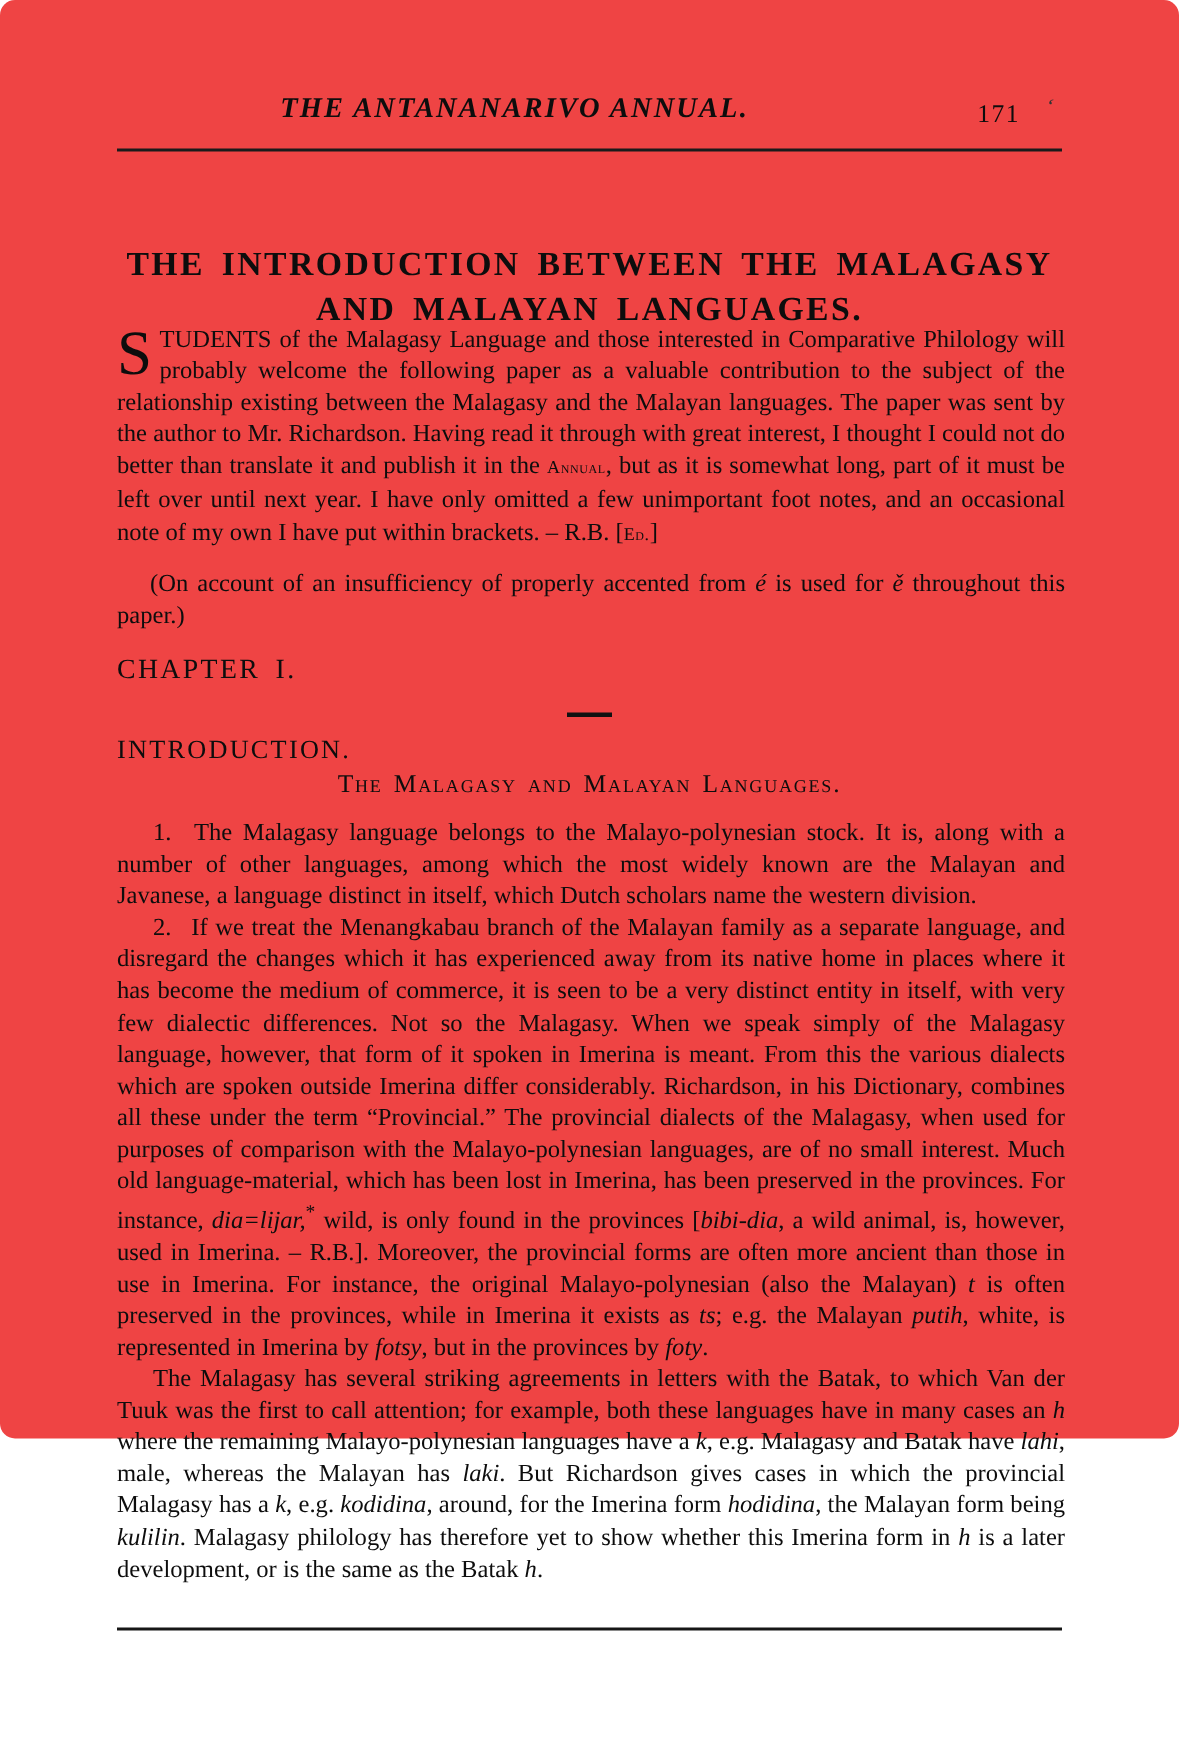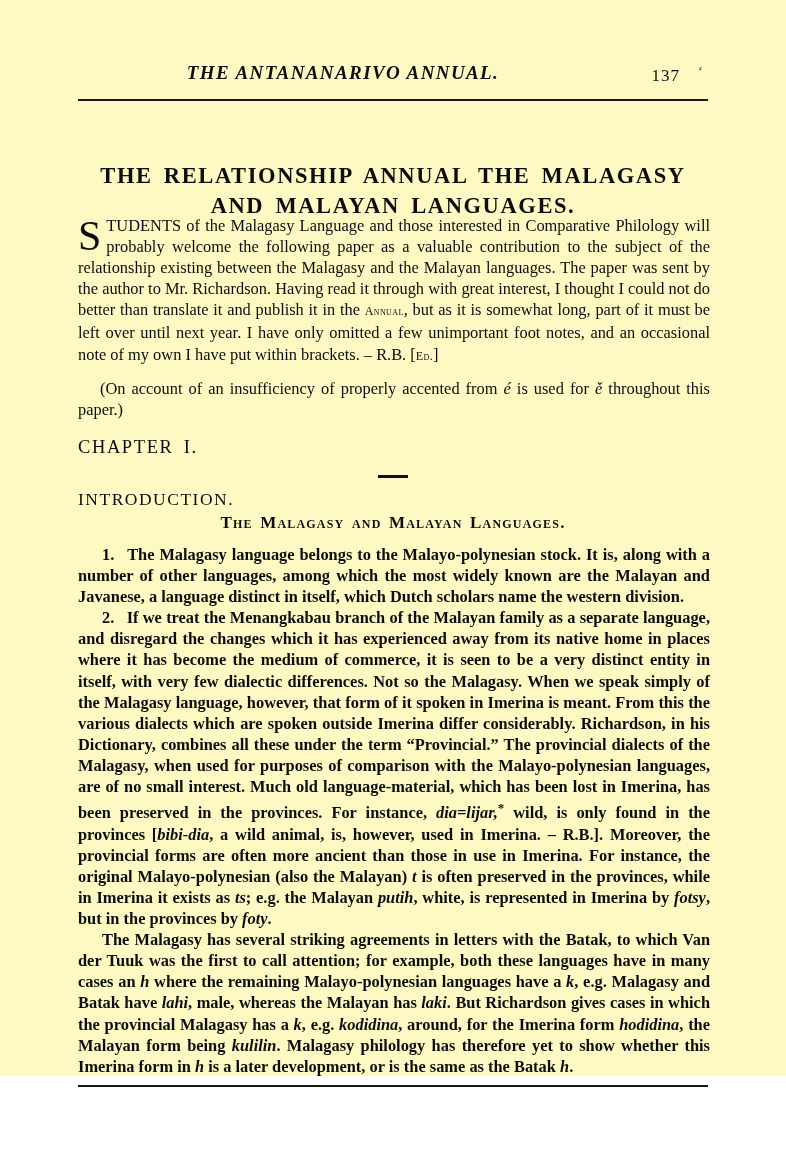--- a/index.html
+++ b/index.html
@@ -13,22 +13,23 @@
     position: relative;
     font-family: "Liberation Serif", "DejaVu Serif", serif;
     color: #0d0d0d;
     overflow: hidden;
   }
 
   .page {
     position: absolute;
     left: 0; top: 0;
     width: 786px;
-    height: 1076px;
-    background: #fef9c3;
+    height: 959px;
+    background: #ef4444;
+    border-radius: 10px;
   }
 
   
   .running-head {
     position: absolute;
     left: 78px;
     top: 62px;
     width: 630px;
     height: 30px;
   }
@@ -146,26 +147,24 @@
   .subsection-head {
     position: absolute;
     left: 78px;
     top: 513px;
     width: 630px;
     text-align: center;
     font-variant: small-caps;
     font-size: 17px;
     letter-spacing: 1.2px;
     word-spacing: 2px;
-    font-weight: bold;
   }
 
   .body-main {
     top: 544px;
-    font-weight: bold;
   }
   .body-main p { text-indent: 24px; }
 
   
   .rule-foot {
     position: absolute;
     left: 78px;
     top: 1085px;
     width: 630px;
     height: 2px;
@@ -184,27 +183,27 @@
 
   i { font-style: italic; }
 </style>
 </head>
 <body>
 
 <div class="page">
 
   <div class="running-head">
     <div class="head-title">THE ANTANANARIVO ANNUAL.</div>
-    <div class="head-folio">137</div>
+    <div class="head-folio">171</div>
     <div class="head-speck">‘</div>
   </div>
   <div class="rule-head"></div>
 
   <h1 class="doc-title">
-    <span>THE RELATIONSHIP ANNUAL THE MALAGASY</span>
+    <span>THE INTRODUCTION BETWEEN THE MALAGASY</span>
     <span class="title-line2">AND MALAYAN LANGUAGES.</span>
   </h1>
 
   <div class="col lead">
     <p><span class="dropcap">S</span><span>TUDENTS of the Malagasy Language and those interested in Comparative Philology will probably welcome the following paper as a valuable contribution to the subject of the relationship existing between the Malagasy and the Malayan languages. The paper was sent by the author to Mr. Richardson. Having read it through with great interest, I thought I could not do better than translate it and publish it in the </span><span class="smallcaps">Annual</span><span>, but as it is somewhat long, part of it must be left over until next year. I have only omitted a few unimportant foot notes, and an occasional note of my own I have put within brackets. – R.B. [</span><span class="smallcaps">Ed.</span><span>]</span></p>
   </div>
 
   <div class="col note-accent">
     <p><span>(On account of an insufficiency of properly accented from </span><i>é</i><span> is used for </span><i>ě</i><span> throughout this paper.)</span></p>
   </div>

